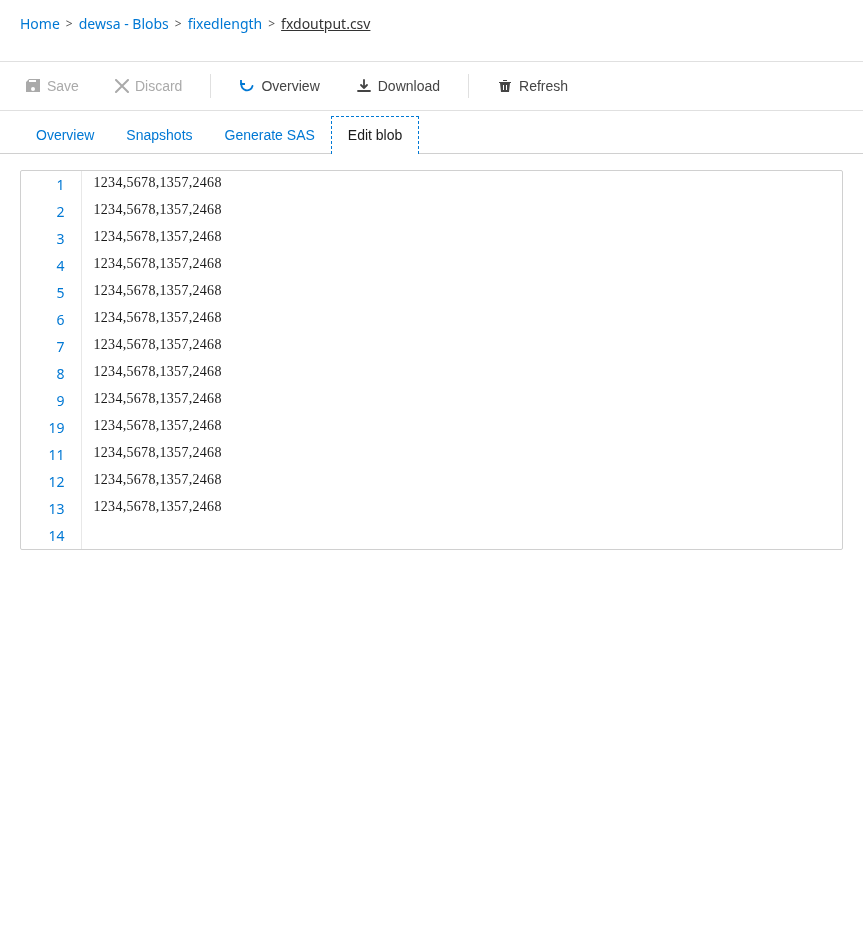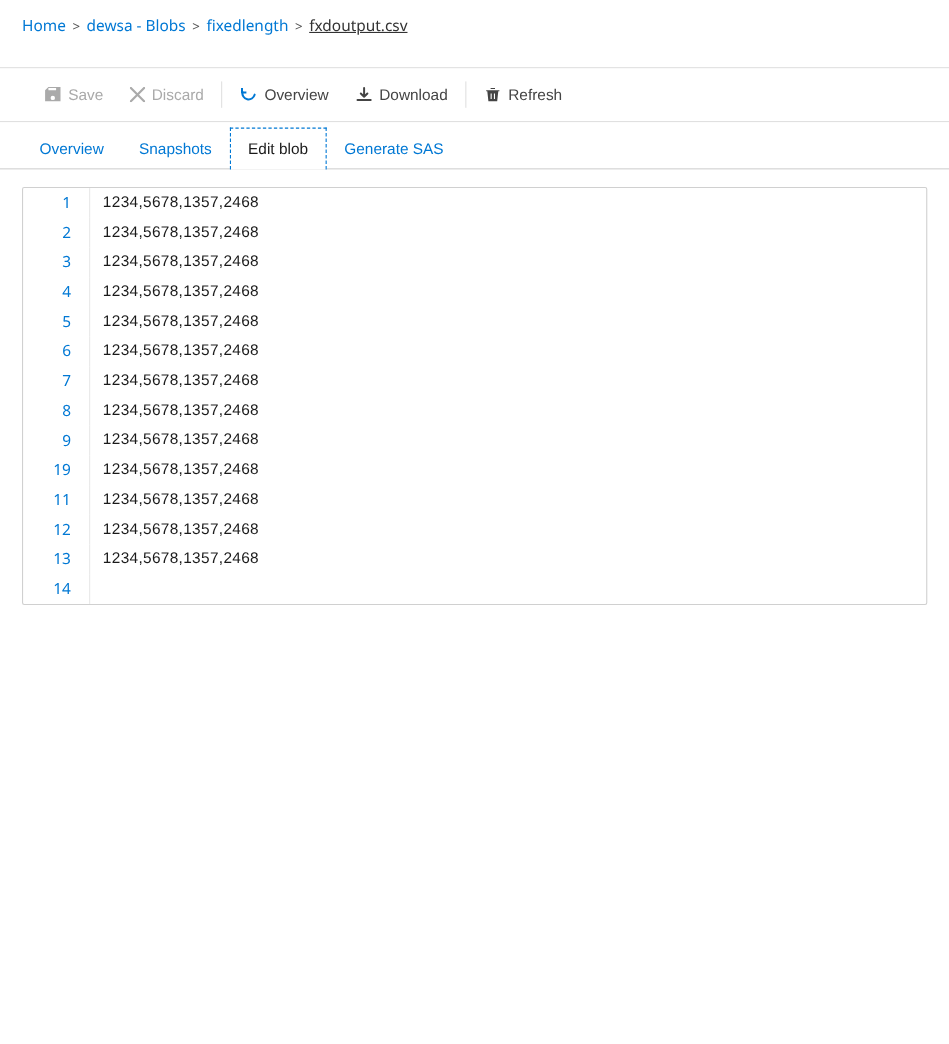--- a/index.html
+++ b/index.html
@@ -44,22 +44,22 @@
     .title-subtitle {
       font-size: 12px;
       color: #666;
       margin-top: 2px;
     }
 
     
     .toolbar {
       display: flex;
       align-items: center;
-      gap: 0;
-      padding: 10px 28px;
+      gap: 12px;
+      padding: 10px 13px;
       border-bottom: 1px solid #e0e0e0;
     }
     .toolbar-btn {
       display: flex;
       align-items: center;
       gap: 6px;
       padding: 6px 12px;
       background: none;
       border: none;
       cursor: pointer;
@@ -141,21 +141,21 @@
       font-weight: 400;
       user-select: none;
       vertical-align: top;
       border-right: 1px solid #e8e8e8;
     }
     .line-content {
       display: table-cell;
       padding: 4px 12px;
       font-size: 14px;
       color: #1a1a1a;
-      font-family: Liberation Sans, sans-serif;
+      font-family: Liberation Serif, serif;
       letter-spacing: 0.3px;
     }
     .line-empty .line-content {
       color: transparent;
     }
   </style>
 </head>
 <body>
 
 <nav class="breadcrumb">
@@ -216,22 +216,22 @@
           <path d="M6 2h4v1H6zM2 4h12v1H2zM3 5h10l-1 9H4L3 5zm3 2v5h1V7zm3 0v5h1V7z"></path>
         </svg>
       </span>
       <span>Refresh</span>
     </button>
   </div>
 
 <div class="tabs">
     <button class="tab">Overview</button>
     <button class="tab">Snapshots</button>
+    <button class="tab">Generate SAS</button>
     <button class="tab active">Edit blob</button>
-    <button class="tab">Generate SAS</button>
   </div>
 
 <div class="editor-container">
   <div class="editor-lines">
       <div class="editor-row">
         <div class="line-num">1</div>
         <div class="line-content">1234,5678,1357,2468</div>
       </div>
       <div class="editor-row">
         <div class="line-num">2</div>

